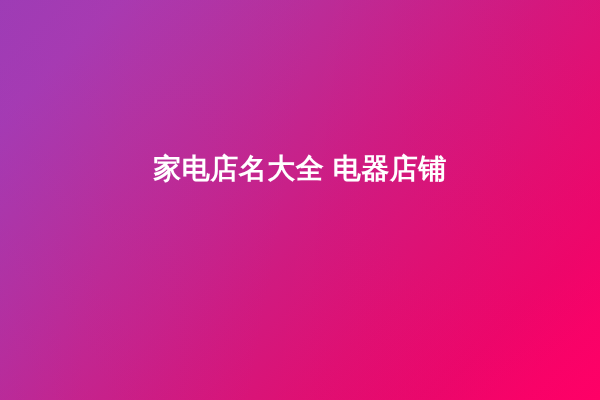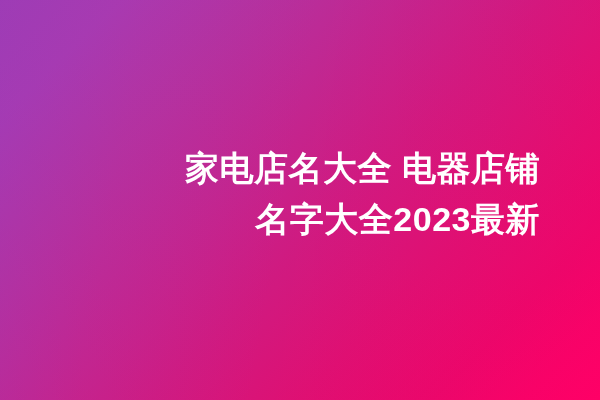--- a/index.html
+++ b/index.html
@@ -56,29 +56,27 @@
     z-index: 2;
     text-align: center;
     padding: 0 60px;
     box-sizing: border-box;
   }
 
   .title-line {
     display: block;
     color: #ffffff;
     font-family: "Liberation Sans", "DejaVu Sans", sans-serif;
-    font-size: 34px;
+    font-size: 28px;
     font-weight: bold;
     line-height: 51px;
     letter-spacing: 0.5px;
     white-space: nowrap;
-    text-align: right;
   }
 </style>
 </head>
 <body>
 
 <div class="banner">
   <div class="title-block">
     <span class="title-line">家电店名大全 电器店铺</span>
-    <span class="title-line">名字大全2023最新</span>
   </div>
 </div>
 
 </body></html>

